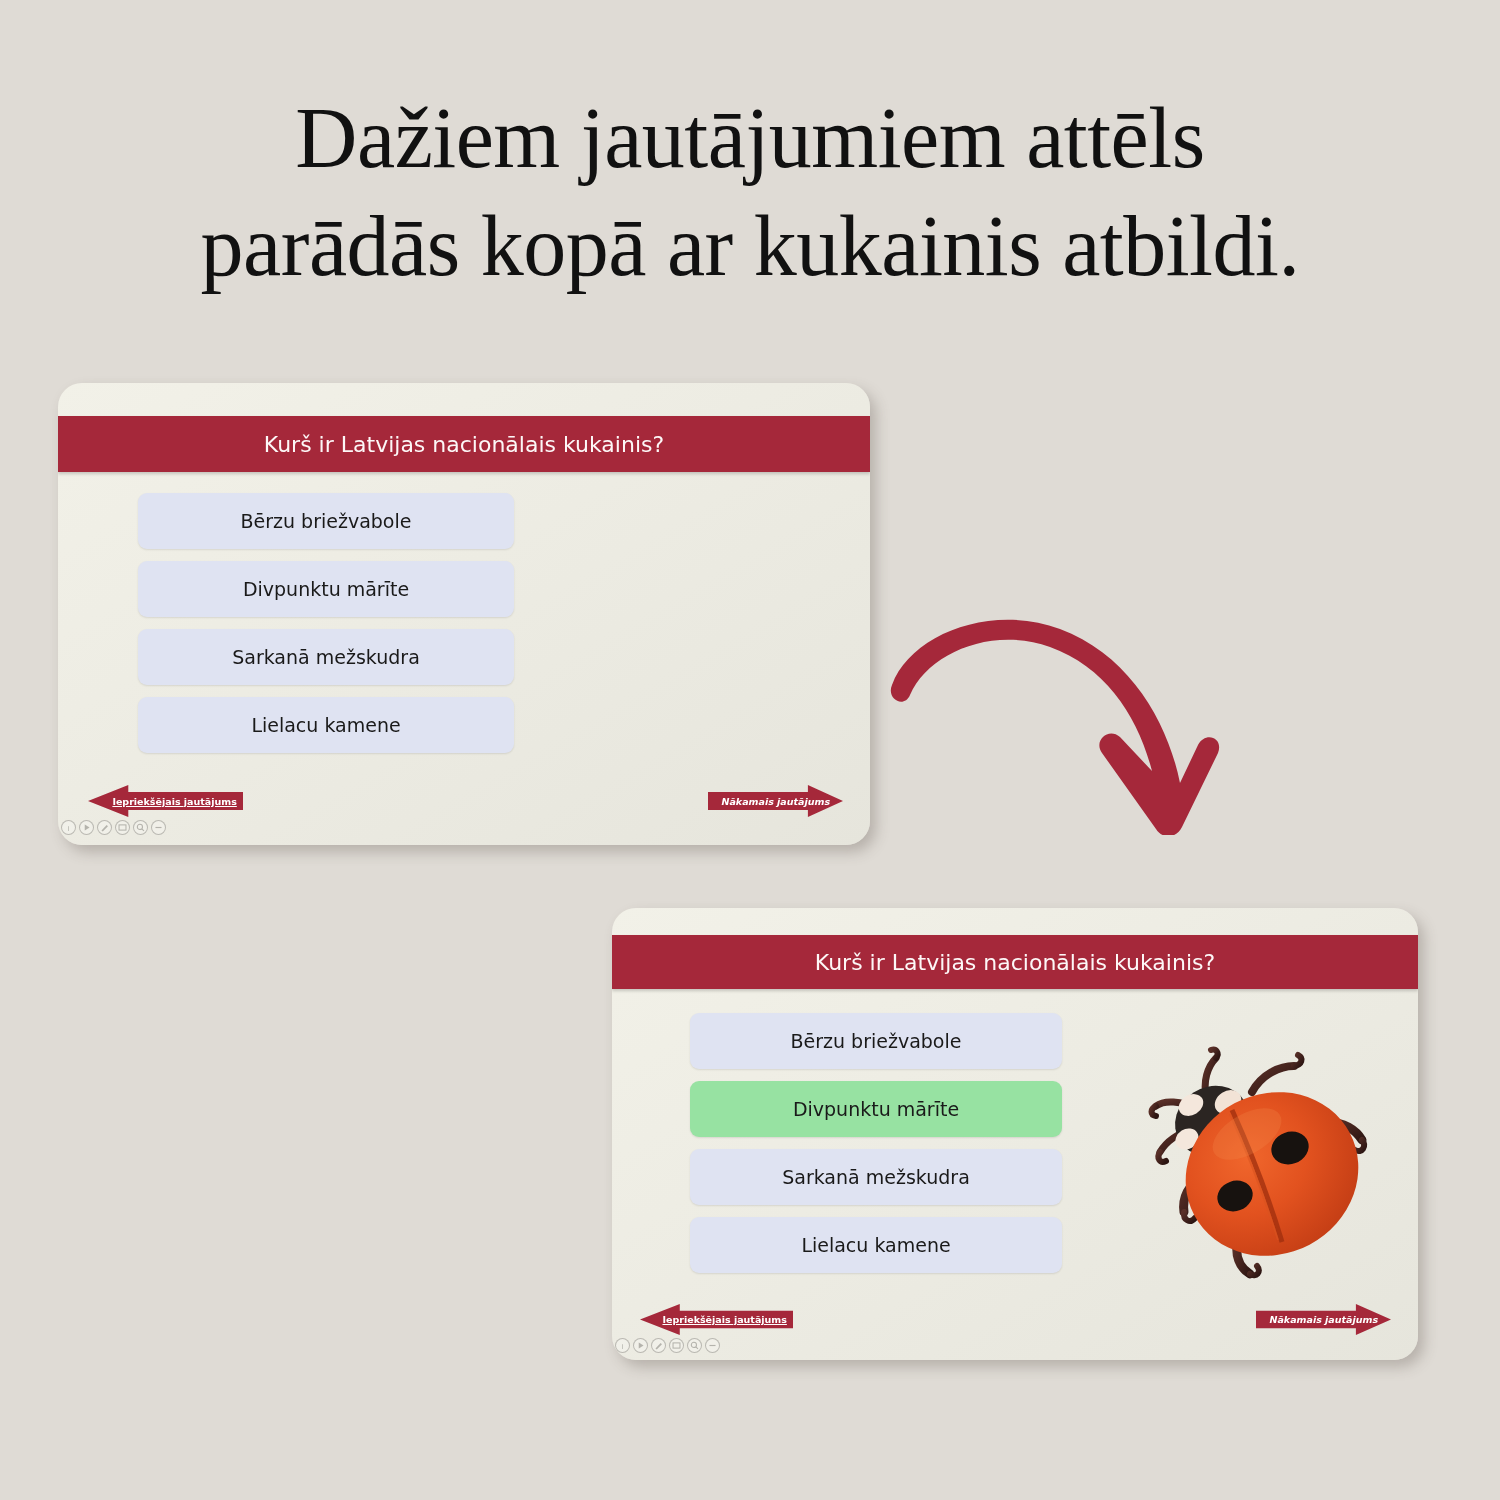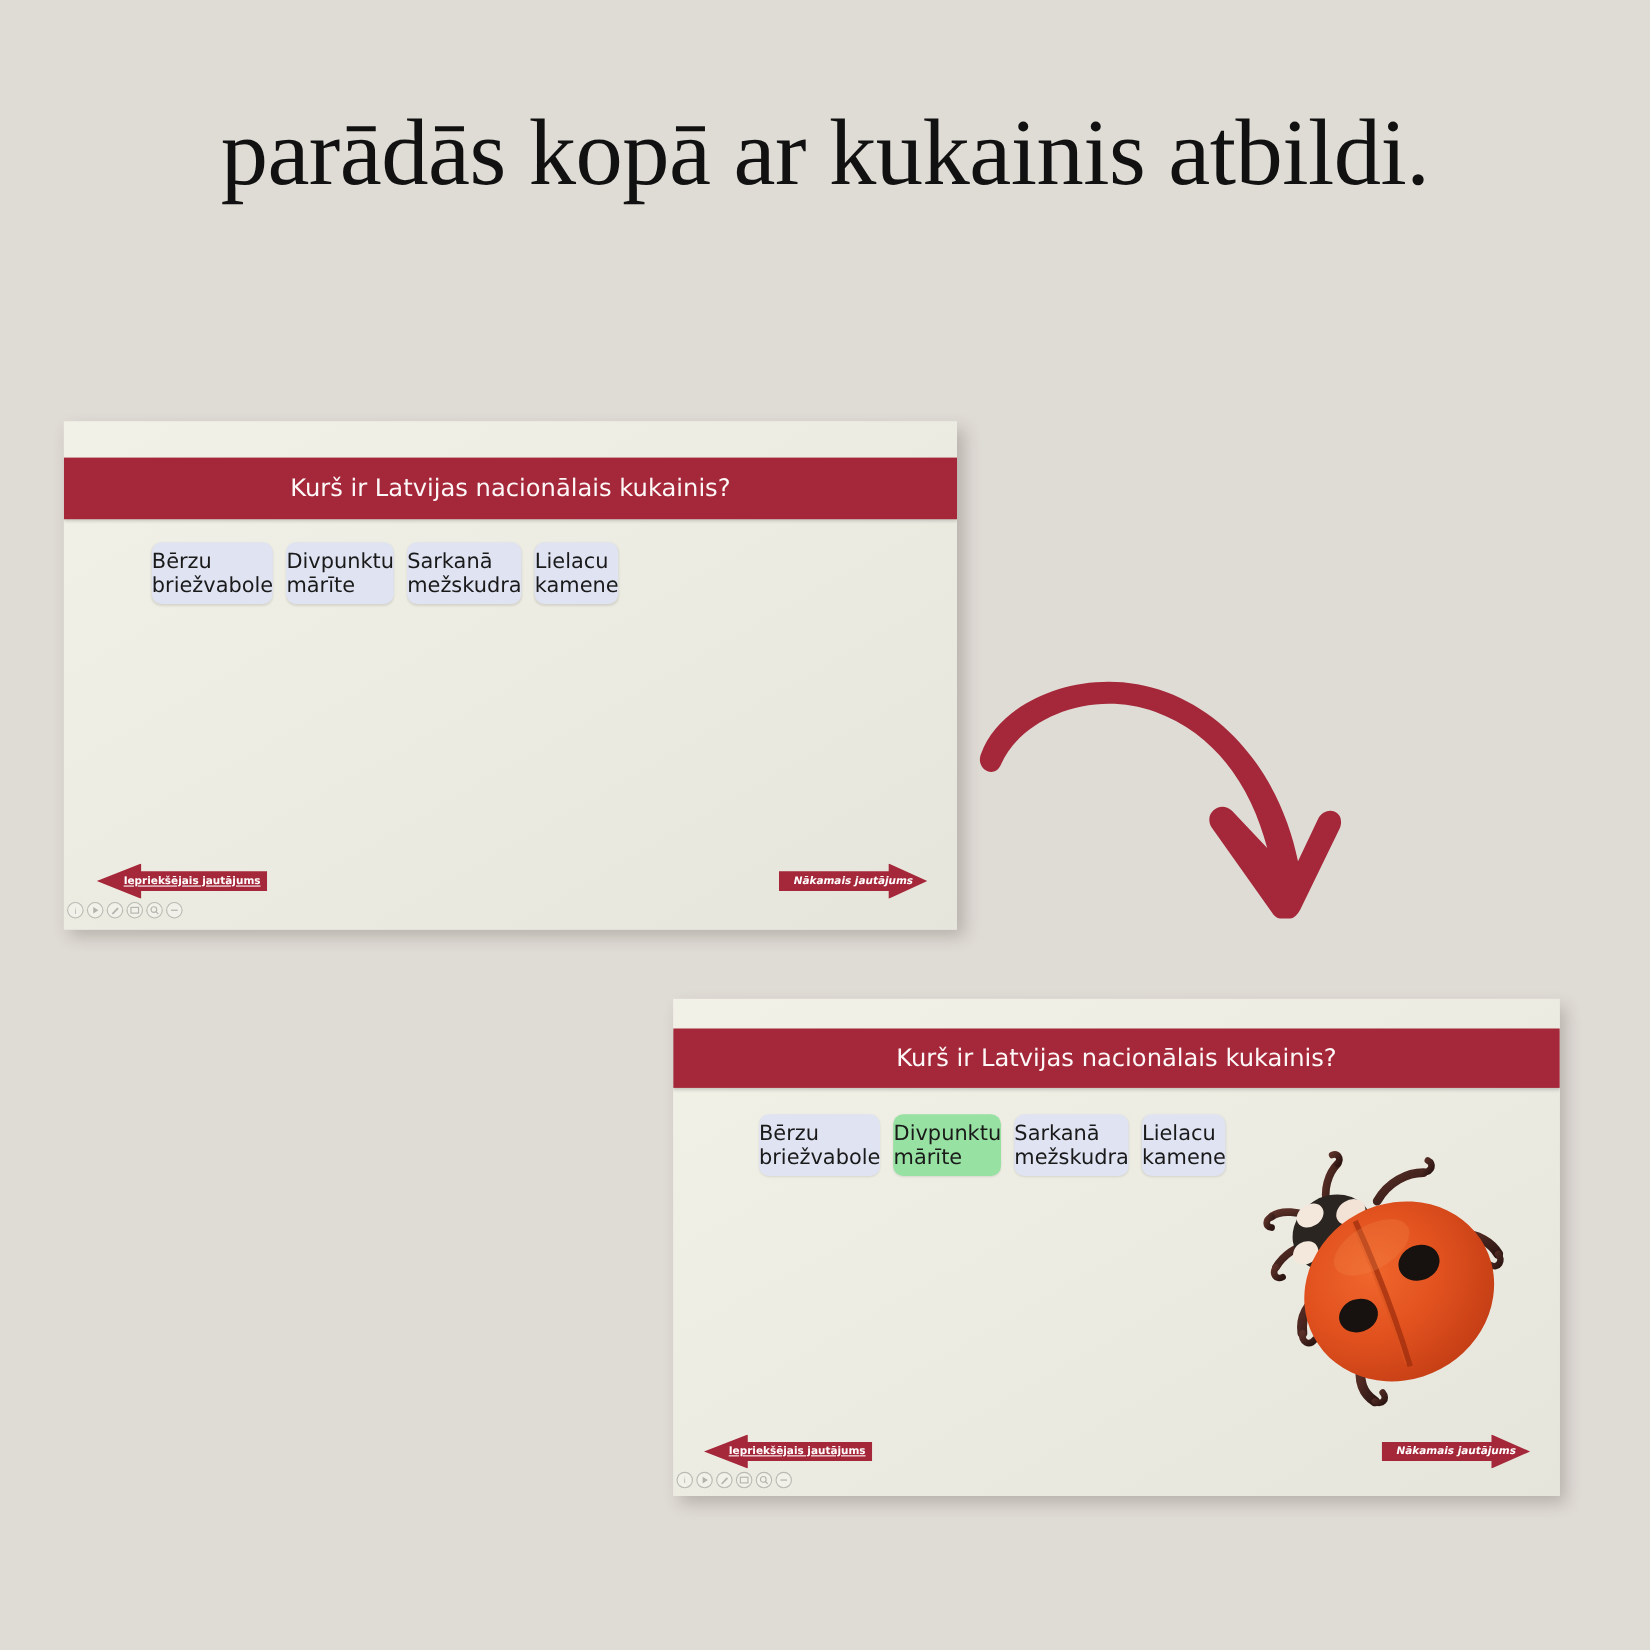--- a/index.html
+++ b/index.html
@@ -30,41 +30,42 @@
     font-weight: 400;
   }
   #heading .hline { display: block; white-space: nowrap; }
 
   
   .slide {
     position: absolute;
     background: linear-gradient(150deg, #f2f1e8 0%, #edece3 45%, #e6e5dc 100%);
     box-shadow: 6px 7px 14px rgba(80,70,60,0.28);
     overflow: hidden;
+    border-radius: 24px;
   }
   .slide-inner { position: absolute; inset: 0; }
 
   .qband {
     position: absolute;
     left: 0;
     width: 100%;
     background: #a5283a;
     color: #fdf7f7;
     display: flex;
     align-items: center;
     justify-content: center;
     box-shadow: 0 2px 3px rgba(0,0,0,0.18);
   }
   .qband-text {
     font-family: "DejaVu Sans", sans-serif;
     font-weight: 400;
     white-space: nowrap;
   }
 
-  .answers { position: absolute; display: flex; flex-direction: row; }
+  .answers { position: absolute; display: flex; flex-direction: column; }
   .answer {
     border-radius: 9px;
     display: flex;
     align-items: center;
     justify-content: center;
     color: #1a1a1a;
     font-family: "DejaVu Sans", sans-serif;
     background: #dfe3f2;
     box-shadow: 0 1px 2px rgba(0,0,0,0.10);
   }
@@ -110,20 +111,21 @@
   
   .bug { position: absolute; }
 
   
   #flow-arrow { position: absolute; left: 880px; top: 595px; }
 </style>
 </head>
 <body>
 
 <div id="heading">
+  <span class="hline">Dažiem jautājumiem attēls</span>
   <span class="hline">parādās kopā ar kukainis atbildi.</span>
 </div>
 
 <div class="slide" id="slide1" style="left:58px; top:383px; width:812px; height:462px;">
   <div class="slide-inner">
 
     <div class="qband" style="top:33px; height:56px;">
       <span class="qband-text" style="font-size:22px;">Kurš ir Latvijas nacionālais kukainis?</span>
     </div>
 

